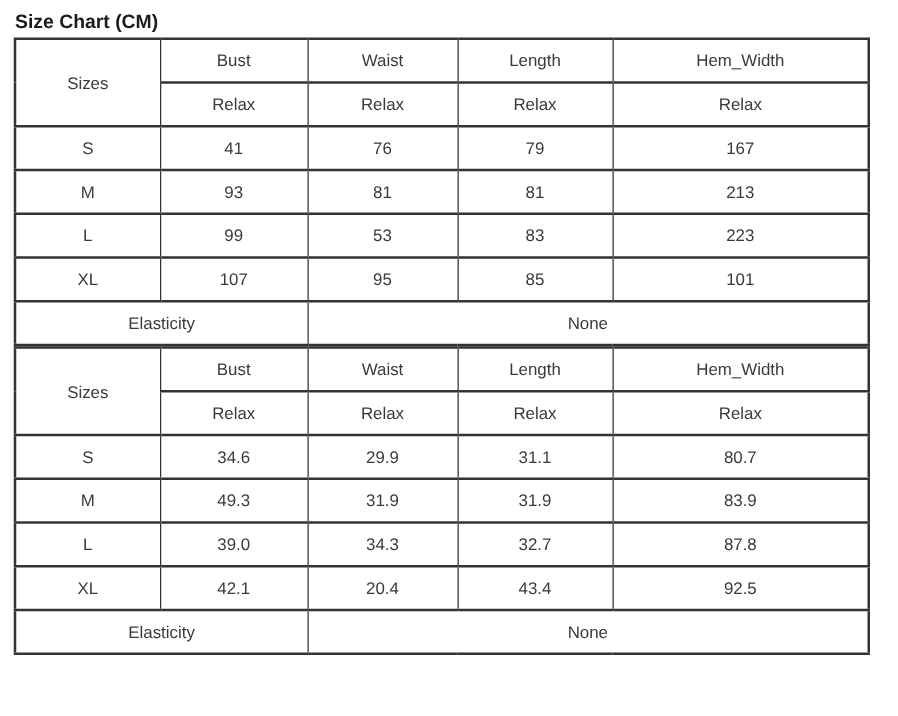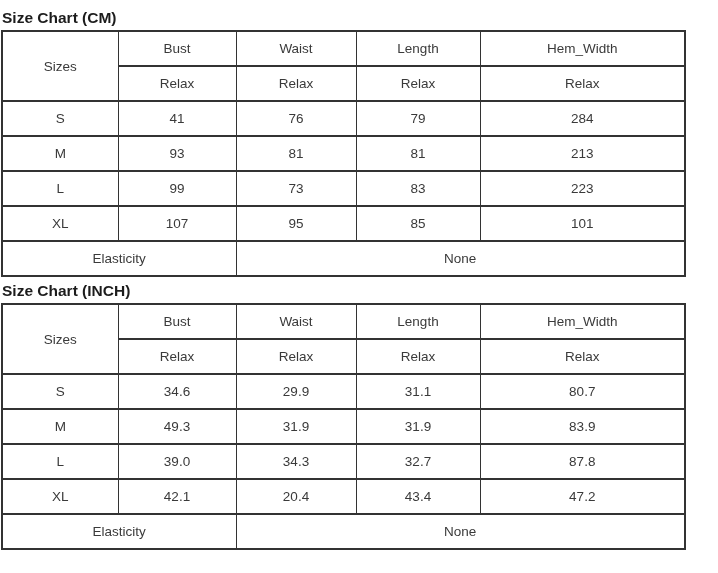--- a/index.html
+++ b/index.html
@@ -7,21 +7,21 @@
     padding: 0;
     background: #ffffff;
   }
   body {
     width: 718px;
     height: 573px;
     font-family: "Liberation Sans", sans-serif;
     overflow: hidden;
   }
   .wrap {
-    padding: 9px 0 0 1px;
+    padding: 9px 0 0 11px;
   }
   .chart-title {
     font-size: 15.5px;
     font-weight: 700;
     color: #1c1c1c;
     margin: 0 0 4px 1px;
     line-height: 1.1;
   }
   .chart-title.second {
     margin-top: 5px;
@@ -76,51 +76,50 @@
         <td>Relax</td>
         <td>Relax</td>
         <td>Relax</td>
         <td>Relax</td>
       </tr>
       <tr>
         <td>S</td>
         <td>41</td>
         <td>76</td>
         <td>79</td>
-        <td>284</td>
+        <td>167</td>
       </tr>
       <tr>
         <td>M</td>
         <td>93</td>
         <td>81</td>
         <td>81</td>
         <td>213</td>
       </tr>
       <tr>
         <td>L</td>
         <td>99</td>
-        <td>73</td>
+        <td>53</td>
         <td>83</td>
         <td>223</td>
       </tr>
       <tr>
         <td>XL</td>
         <td>107</td>
         <td>95</td>
         <td>85</td>
         <td>101</td>
       </tr>
       <tr>
         <td colspan="2">Elasticity</td>
         <td colspan="3">None</td>
       </tr>
     </tbody>
   </table>
 
-  <h2 class="chart-title second">Size Chart (INCH)</h2>
 
   <table class="size-chart">
     <colgroup>
       <col class="c-sizes">
         <col class="c-bust">
         <col class="c-waist">
         <col class="c-length">
         <col class="c-hem">
     </colgroup>
     <tbody>
@@ -156,21 +155,21 @@
         <td>39.0</td>
         <td>34.3</td>
         <td>32.7</td>
         <td>87.8</td>
       </tr>
       <tr>
         <td>XL</td>
         <td>42.1</td>
         <td>20.4</td>
         <td>43.4</td>
-        <td>47.2</td>
+        <td>92.5</td>
       </tr>
       <tr>
         <td colspan="2">Elasticity</td>
         <td colspan="3">None</td>
       </tr>
     </tbody>
   </table>
 
 </div>
 

